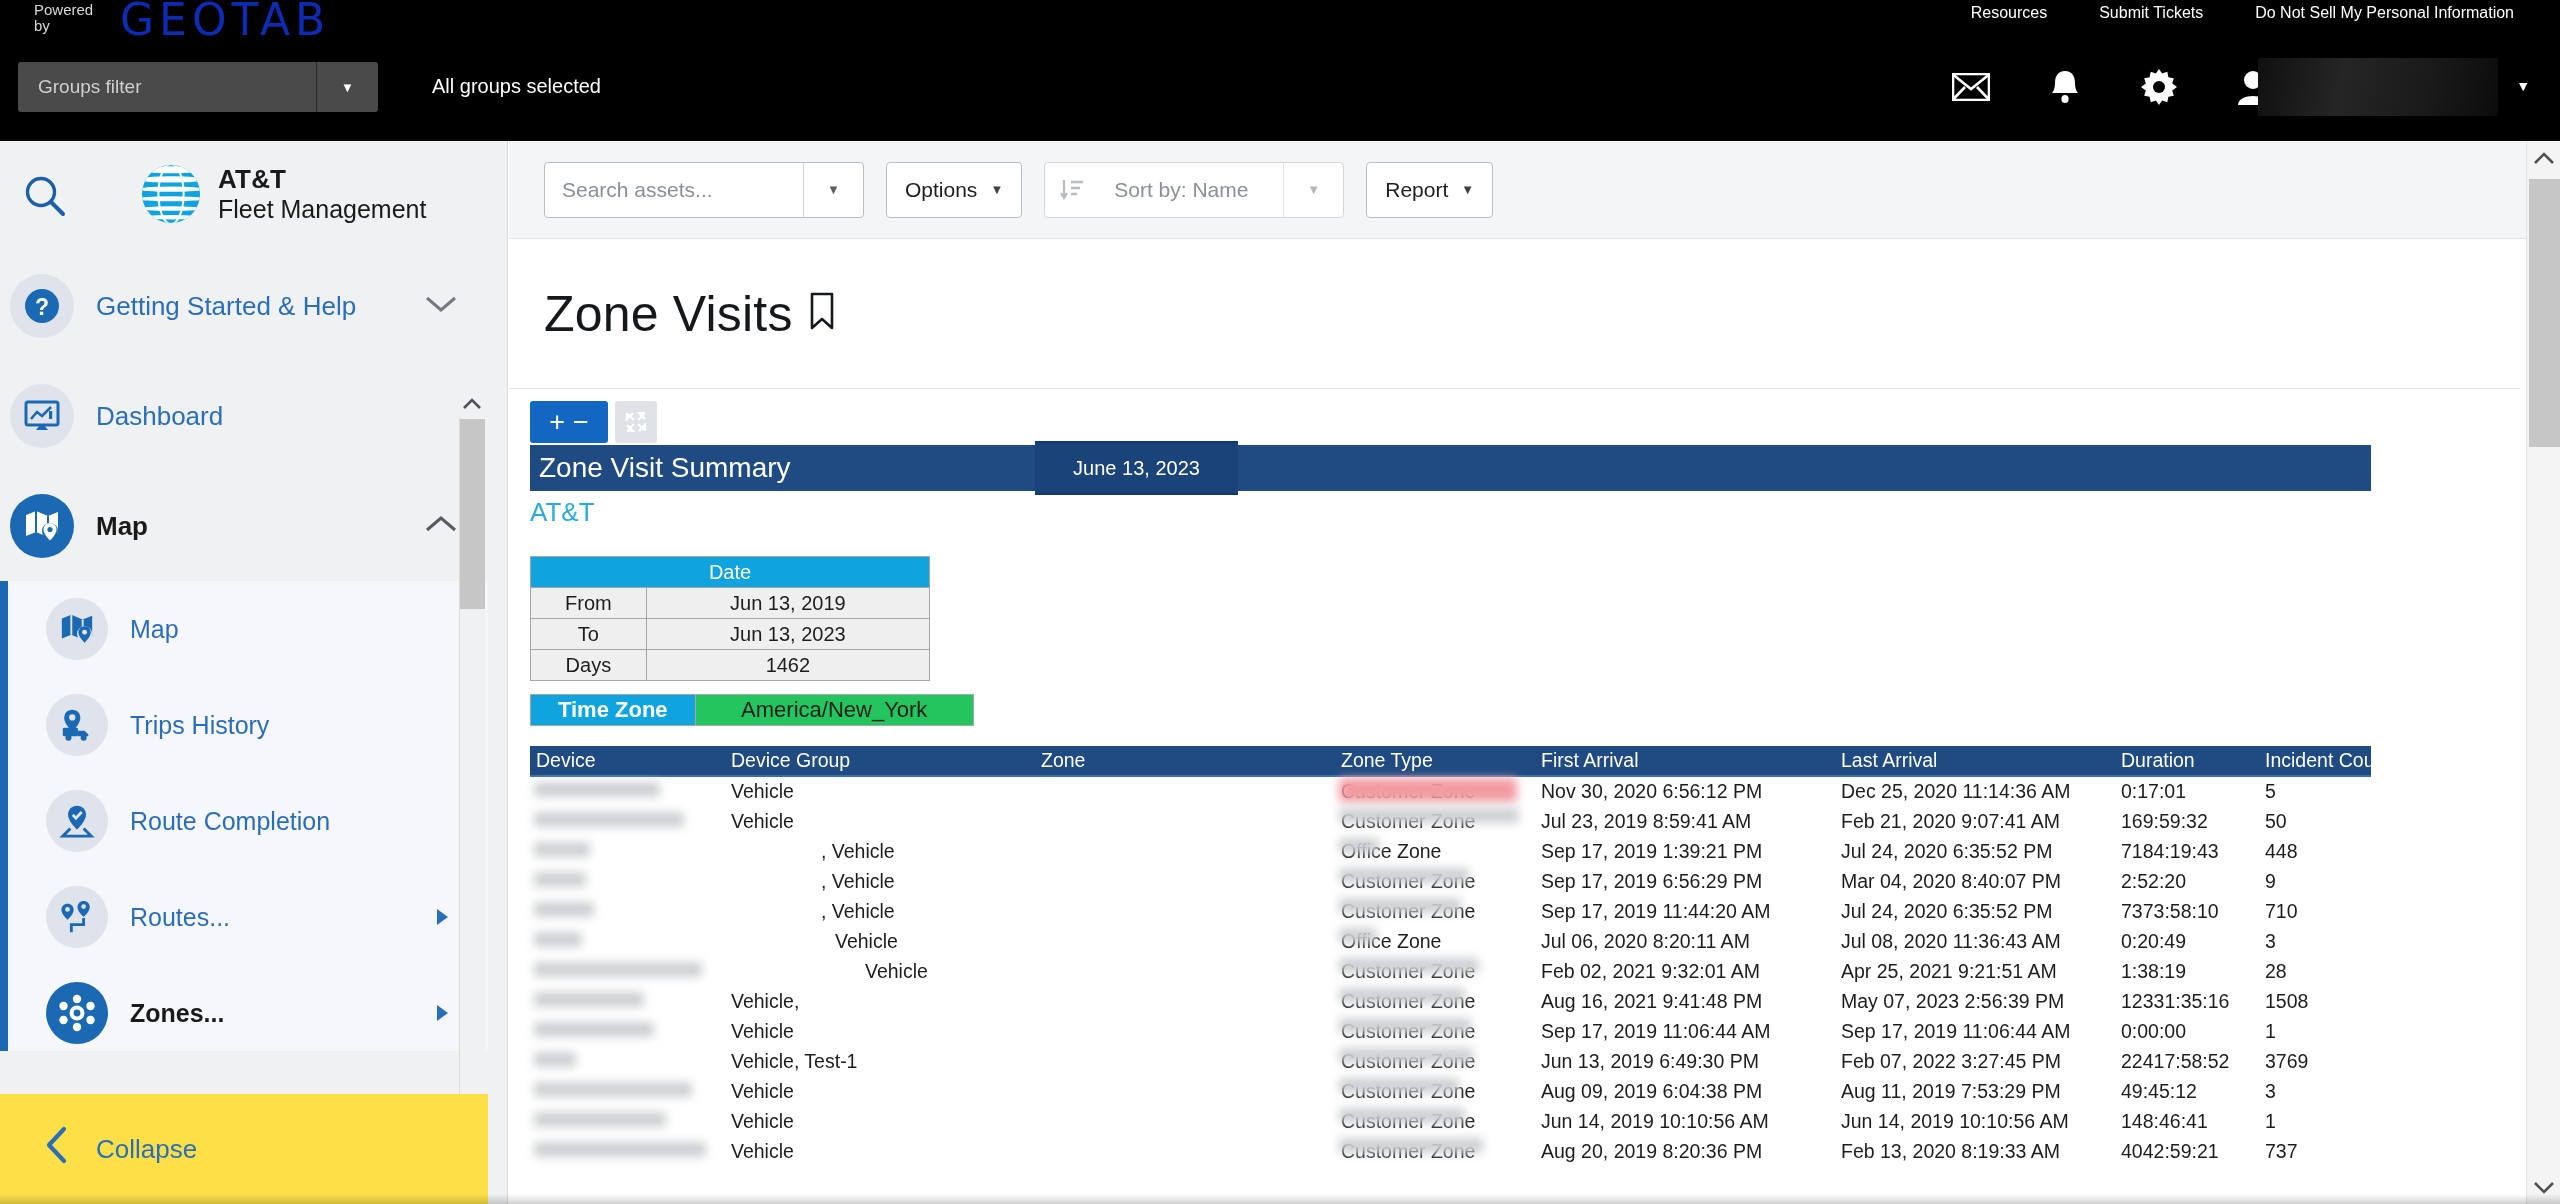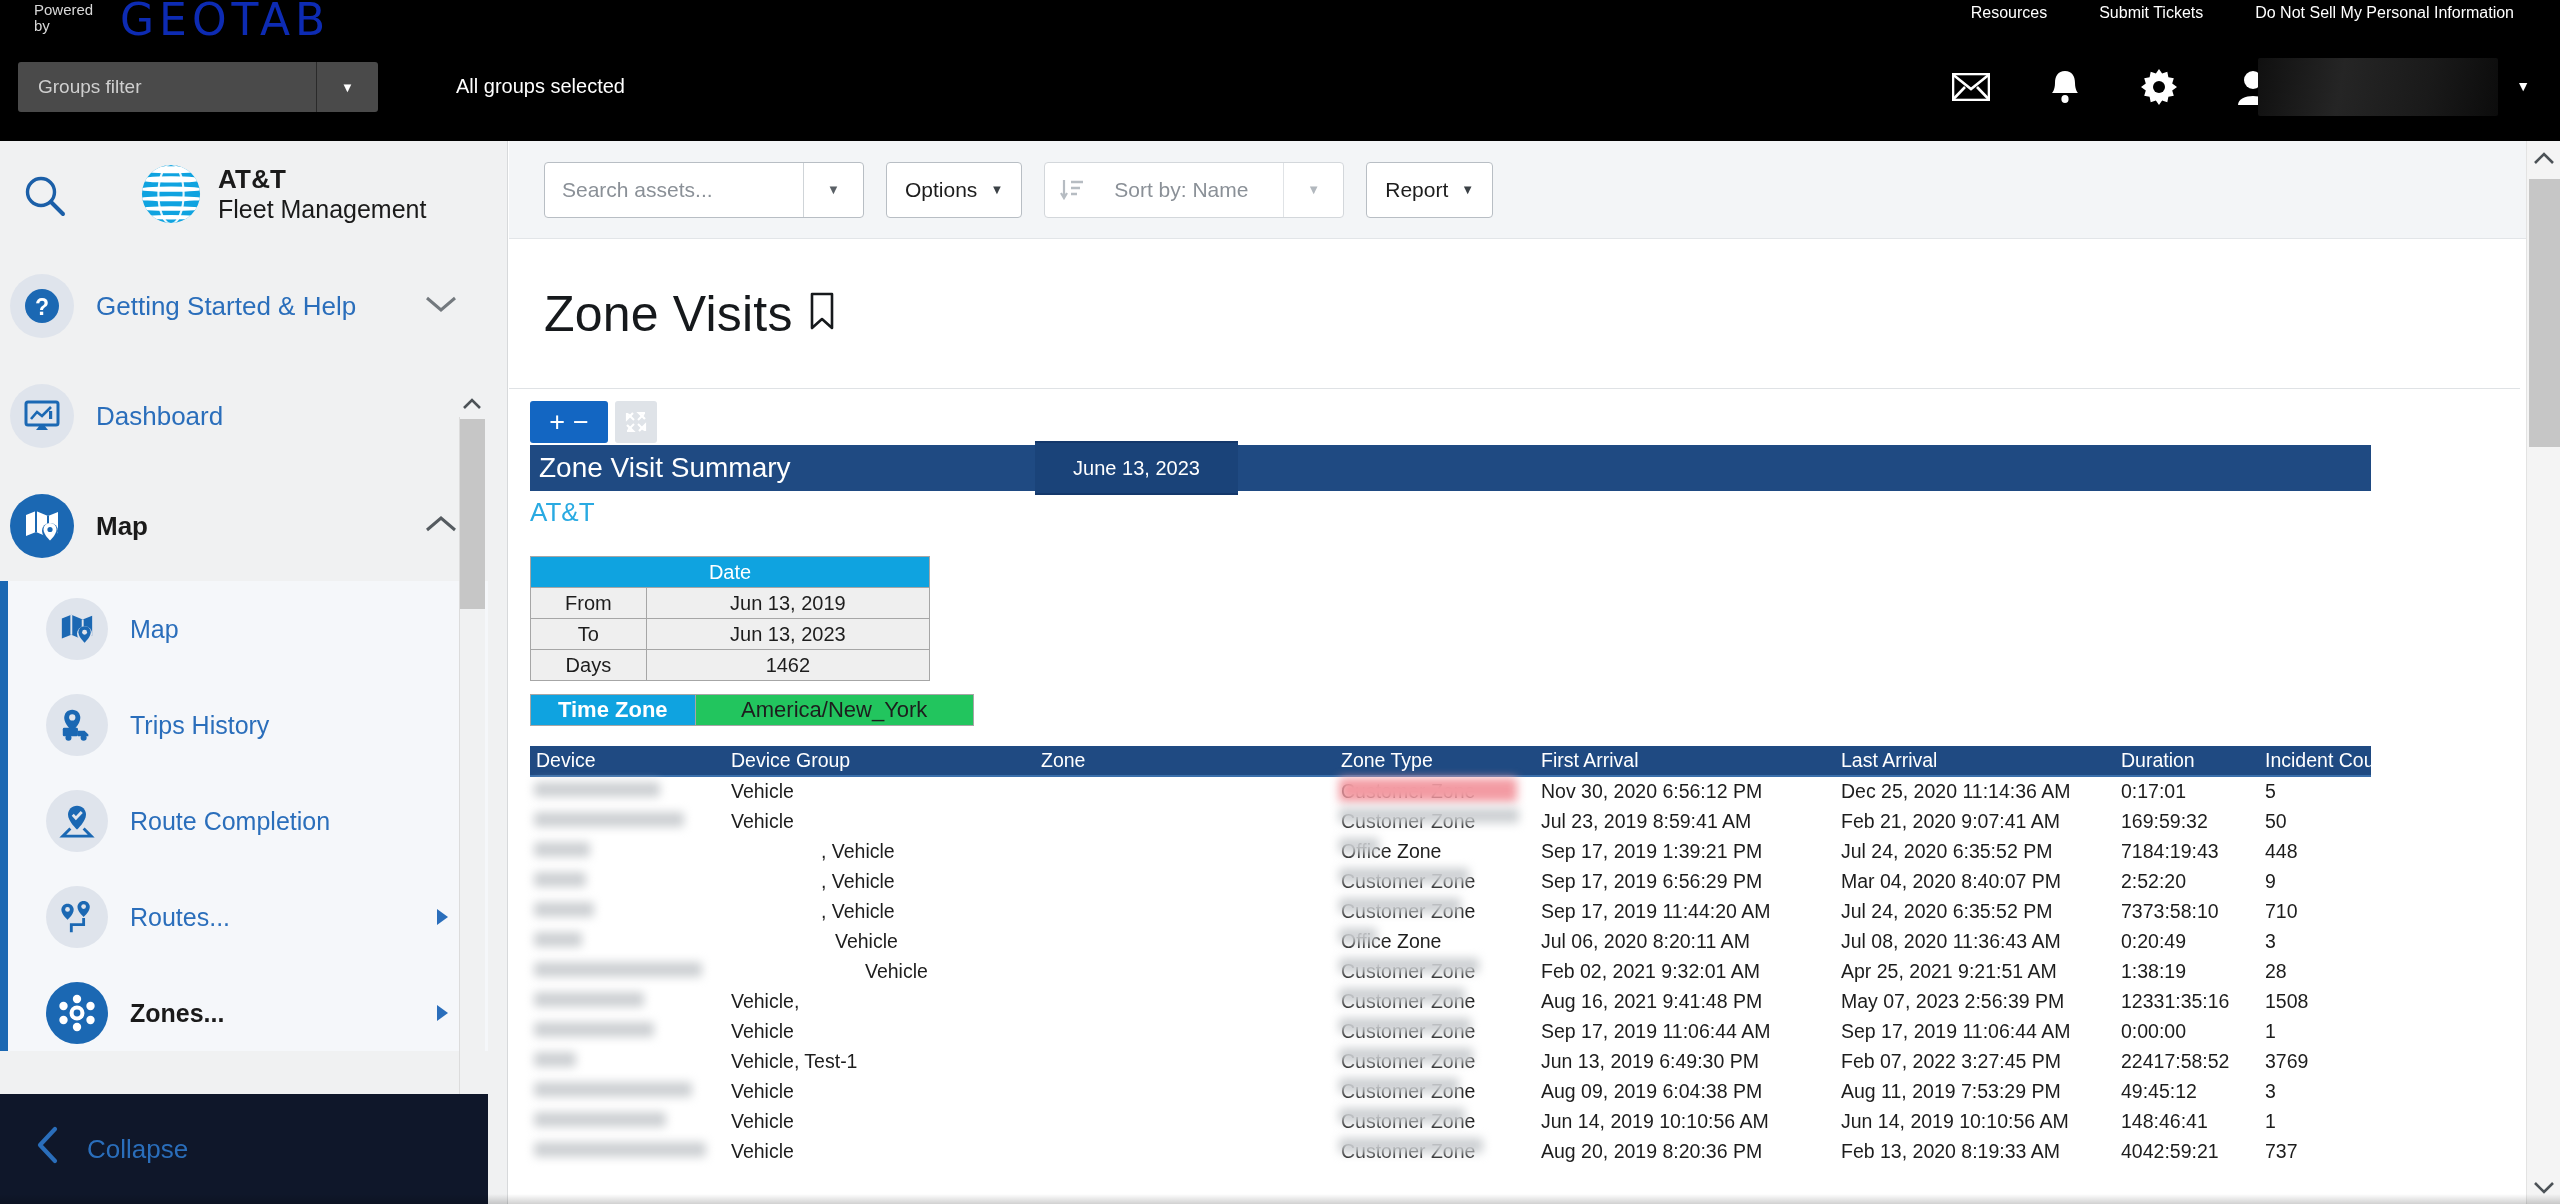--- a/index.html
+++ b/index.html
@@ -54,21 +54,21 @@
   .groups-filter .gf-text {
     flex: 1; color: #cfcfcf; font-size: 19px;
     display: flex; align-items: center; padding-left: 20px;
   }
   .groups-filter .gf-caret {
     width: 62px; border-left: 1px solid #2a2a2a;
     display: flex; align-items: center; justify-content: center;
     color: #ffffff; font-size: 13px;
   }
   .all-groups {
-    position: absolute; left: 456px; top: 75px;
+    position: absolute; left: 432px; top: 75px;
     color: #ffffff; font-size: 20px; text-align: center;
   }
 
   .header-icons {
     position: absolute; right: 260px; top: 62px;
     display: flex; align-items: center; gap: 0;
   }
   .header-icons .hicon {
     width: 94px; height: 50px;
     display: flex; align-items: center; justify-content: center;
@@ -171,22 +171,22 @@
     background: #f0f1f2; border-left: 1px solid #dcdcdc;
   }
   .sb-vscroll .thumb {
     position: absolute; left: 1px; top: 28px; width: 25px; height: 190px;
     background: #c6c6c6;
   }
 
   .collapse-row {
     position: absolute; left: 0; bottom: 0;
     width: 488px; height: 110px;
-    display: flex; align-items: center; padding-left: 35px;
-    background: #0f172a;
+    display: flex; align-items: center; padding-left: 44px;
+    background: #fde047;
   }
   .collapse-row .c-ic { color: #2a6ebb; font-size: 34px; font-weight: 700; }
   .collapse-row .c-lbl { margin-left: 26px; font-size: 26px; color: #2a6ebb; }
 
   
   .main {
     position: absolute; left: 509px; top: 141px;
     width: 2051px; height: 1063px;
     background: #ffffff;
     overflow: hidden;

